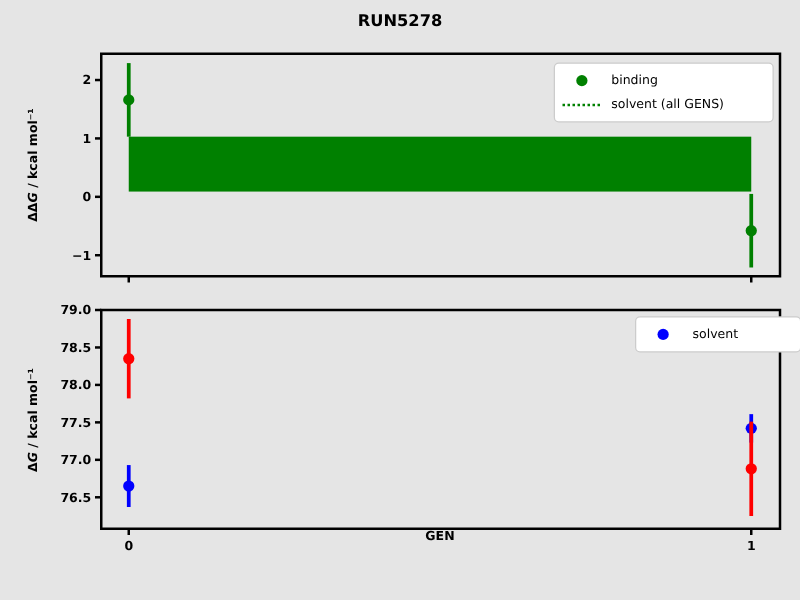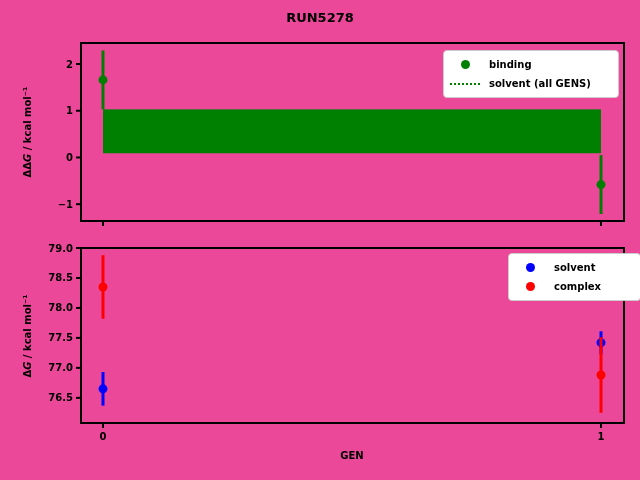--- a/index.html
+++ b/index.html
@@ -1,32 +1,32 @@
 <!DOCTYPE html>
 <html><head>
 <meta charset="utf-8">
 <style>
   html,body{margin:0;padding:0;background:#fff;}
-  .figure{position:relative;width:640px;height:480px;background:#ec4899;overflow:hidden;
+  .figure{position:relative;width:640px;height:480px;background:#e5e5e5;overflow:hidden;
           font-family:"DejaVu Sans",sans-serif;color:#000;}
   .fig-title{position:absolute;top:10px;left:0;width:640px;text-align:center;
              font-size:13px;font-weight:bold;}
   #plot{position:absolute;left:0;top:0;}
   .tick{font-size:10px;font-weight:bold;font-family:"DejaVu Sans",sans-serif;fill:#000;}
   .ylabel{position:absolute;font-size:10px;font-weight:bold;white-space:nowrap;
           transform:translate(-50%,-50%) rotate(-90deg);}
   #ylabel1{left:27px;top:132px;}
   #ylabel2{left:27px;top:336px;}
-  .xlabel{position:absolute;left:352px;top:450px;transform:translateX(-50%);
+  .xlabel{position:absolute;left:352px;top:424px;transform:translateX(-50%);
           font-size:10px;font-weight:bold;}
   .legend{position:absolute;background:#ffffff;border:1px solid #cccccc;border-radius:4px;
           padding:4px 6px;font-size:10px;box-sizing:border-box;}
   #legend1{left:443px;top:50px;width:176px;}
   #legend2{left:508px;top:253px;width:133px;}
-  .legend-row{display:flex;align-items:center;height:19px;font-weight:bold;}
+  .legend-row{display:flex;align-items:center;height:19px;}
   .lm{display:inline-flex;justify-content:center;align-items:center;
       width:30px;flex:0 0 30px;margin-right:9px;}
   .dot::before{content:'';width:9px;height:9px;border-radius:50%;
                background:currentColor;display:block;}
   .dotline{border-top:2.5px dotted currentColor;height:0;}
   .legend-label{white-space:nowrap;}
 </style>
 </head>
 <body>
 
@@ -93,19 +93,15 @@
       <span class="lm dotline" style="color: rgb(0, 128, 0);"></span>
       <span class="legend-label">solvent (all GENS)</span>
     </div>
   </div>
 
   <div class="legend" id="legend2">
     <div class="legend-row">
       <span class="lm dot" style="color: rgb(0, 0, 255);"></span>
       <span class="legend-label">solvent</span>
     </div>
-    <div class="legend-row">
-      <span class="lm dot" style="color: rgb(255, 0, 0);"></span>
-      <span class="legend-label">complex</span>
-    </div>
   </div>
 
 </div>
 
 </body></html>

